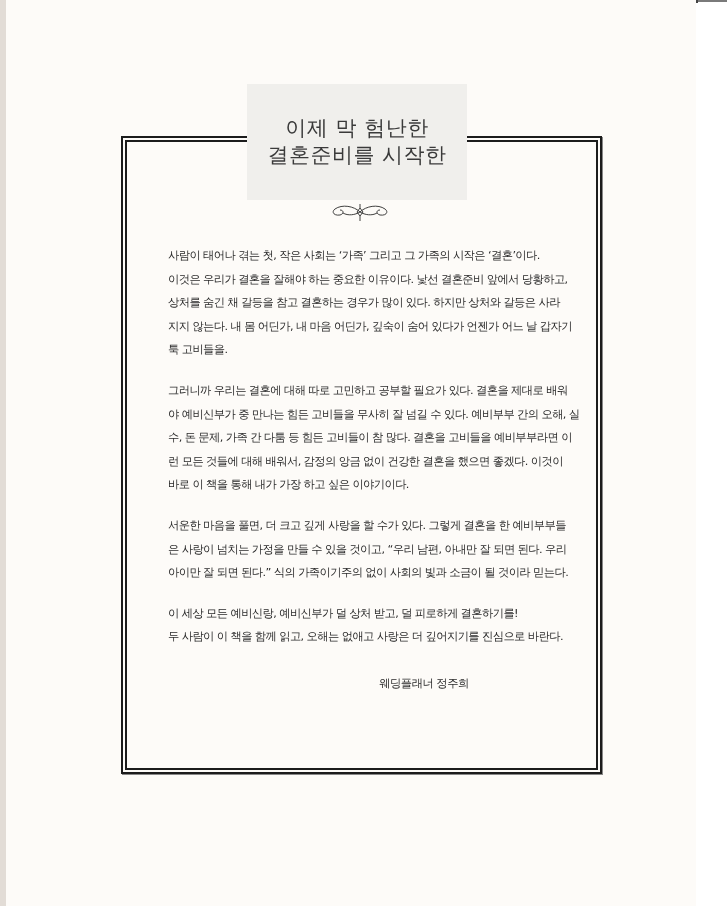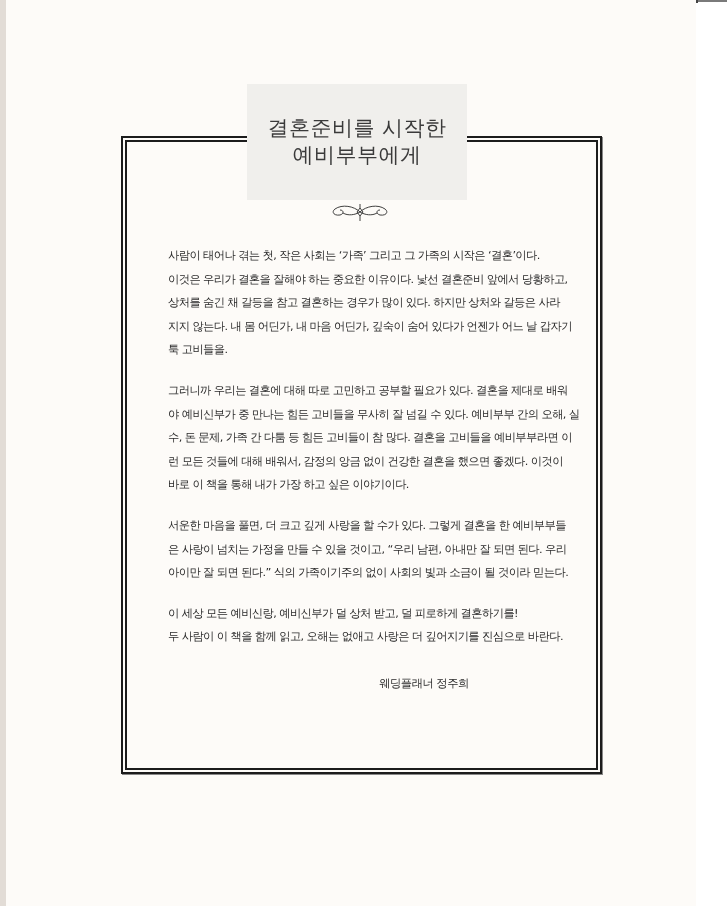--- a/index.html
+++ b/index.html
@@ -51,22 +51,22 @@
 <body>
 
 <div class="left-strip"></div>
 <div class="page"></div>
 <div class="top-tab"></div>
 
 <div class="frame-outer"></div>
 <div class="frame-inner"></div>
 
 <div class="title-box">
+  <div class="title-line">이제 막 험난한</div>
   <div class="title-line">결혼준비를 시작한</div>
-  <div class="title-line">예비부부에게</div>
 </div>
 
 <svg class="ornament" viewBox="0 0 60 24">
   <g fill="none" stroke="#2a2a2a" stroke-width="0.9">
     <path d="M30 12 C24 6, 12 4, 5 9 C1 12, 4 16, 10 15 C14 14, 14 10, 10 10"></path>
     <path d="M30 12 C36 6, 48 4, 55 9 C59 12, 56 16, 50 15 C46 14, 46 10, 50 10"></path>
     <path d="M30 12 C25 15, 18 16, 13 13"></path>
     <path d="M30 12 C35 15, 42 16, 47 13"></path>
     <path d="M27 12 L30 8 L33 12 L30 16 Z"></path>
     <path d="M30 4 L30 8 M30 16 L30 21"></path>

